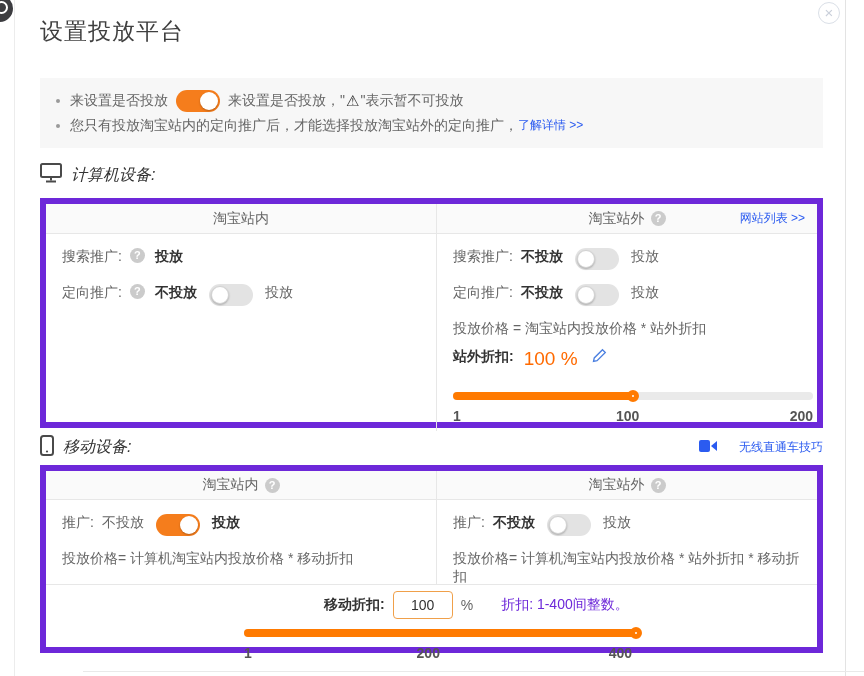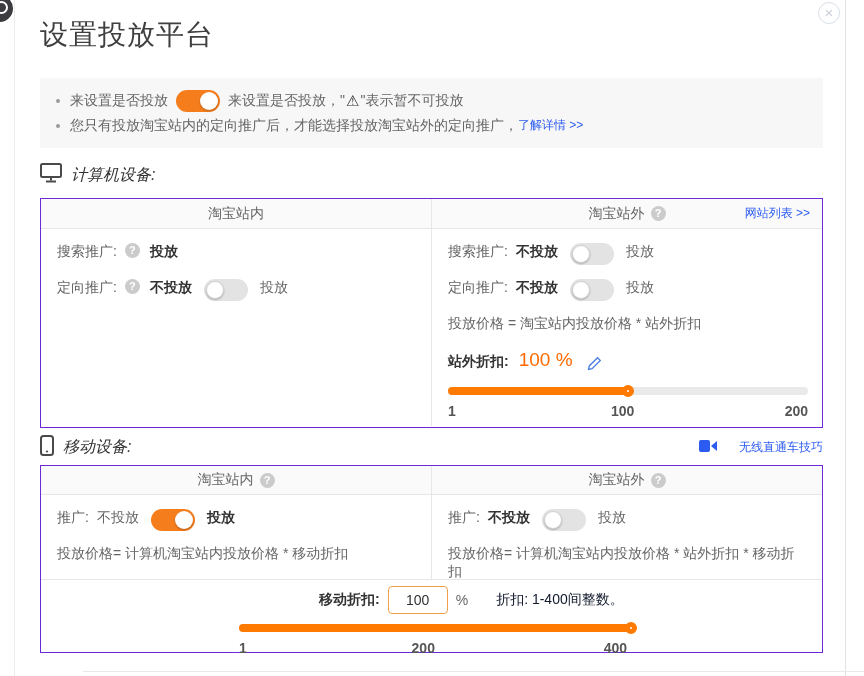--- a/index.html
+++ b/index.html
@@ -14,21 +14,21 @@
   
   .corner-badge { position:absolute; left:-14px; top:-5px; width:27px; height:27px;
     background:#3c3c40; border-radius:50%; }
   .corner-badge::after { content:""; position:absolute; right:5px; top:6px; width:9px; height:9px;
     border:2px solid #fff; border-radius:50%; }
 
   .close-btn { position:absolute; left:818px; top:2px; width:22px; height:22px; border-radius:50%;
     border:1px solid #dadfe7; color:#c9cfda; font-size:15px; line-height:19px; text-align:center;
     cursor:pointer; background:#fff; }
 
-  .title { position:absolute; left:40px; top:16px; font-size:28px; font-weight:400; color:#3f3f3f;
+  .title { position:absolute; left:40px; top:16px; font-size:23px; font-weight:400; color:#3f3f3f;
     letter-spacing:1px; }
 
   
   .notice { position:absolute; left:40px; top:78px; width:783px; height:70px; background:#f7f7f7;
     padding:10px 16px; }
   .notice-row { display:flex; align-items:center; font-size:14px; color:#666; height:25px; }
   .bullet { width:4px; height:4px; border-radius:50%; background:#9a9a9a; margin-right:10px; flex:none; }
   .warn { color:#333; font-size:15px; margin:0 1px; }
 
   
@@ -51,21 +51,21 @@
   .section-group { display:flex; align-items:center; gap:9px;font-style:italic; }
   .section-label { font-size:16px; color:#333; }
   .video-link { display:flex; align-items:center; gap:22px; }
 
   
   .help { width:15px; height:15px; border-radius:50%; background:#cbcbcb; color:#fff;
     font-size:11px; font-weight:bold; line-height:15px; text-align:center; display:inline-block;
     flex:none; cursor:pointer; }
 
   
-  .dev-table { position:absolute; left:40px; width:783px; border:1px solid #6d28d9; background:#fff; }
+  .dev-table { position:absolute; left:40px; width:783px; border:6px solid #6d28d9; background:#fff; }
   .dev-table.computer { top:198px; height:230px; }
   .dev-table.mobile   { top:465px; height:188px; }
   .tbl-head { display:flex; border-bottom:1px solid #e7e7e7; background:#fafafa; }
   .computer .tbl-head { height:30px; }
   .mobile   .tbl-head { height:29px; }
   .head-cell { position:relative; display:flex; align-items:center; justify-content:center;
     gap:6px; color:#666; font-size:14px; }
   .head-cell.left { width:391px; border-right:1px solid #e7e7e7; flex:none; }
   .head-cell.right { flex:1; }
   .head-link { position:absolute; right:12px; }
@@ -77,21 +77,21 @@
   .col.right { flex:1; }
 
   .ctl-row { display:flex; align-items:flex-start; height:28px; margin-bottom:8px; font-size:14px;
     color:#666; }
   .ctl-row .lbl { margin-right:8px; }
   .ctl-row .help { margin-right:10px; }
   .side-active { color:#333; font-weight:bold; margin-right:12px; }
   .side-inactive { color:#666; margin-left:12px; }
 
   .formula { font-size:14px; color:#666; margin:8px 0 10px; }
-  .discount-row { display:flex; align-items:flex-end; height:28px; margin-bottom:16px; }
+  .discount-row { display:flex; align-items:flex-start; height:28px; margin-bottom:16px; }
   .discount-label { font-size:14px; font-weight:bold; color:#333; margin-right:10px; }
   .discount-value { font-size:19px; color:#ff6a00; margin-right:14px; }
   .edit-icon { cursor:pointer; display:inline-flex; }
 
   
   .slider { position:relative; height:8px; border-radius:4px; background:#eaeaea; }
   .slider-fill { position:absolute; left:0; top:0; bottom:0; border-radius:4px; background:#ff7a00; }
   .slider-handle { position:absolute; top:50%; width:12px; height:12px; background:#fff;
     border:5px solid #ff7a00; border-radius:50%; transform:translate(-50%,-50%); cursor:grab; }
   .slider-labels { position:relative; height:18px; margin-top:8px; font-size:14px; font-weight:bold;
@@ -105,21 +105,21 @@
 
   
   .tbl-bottom { position:relative; height:72px; }
   .mob-discount-row { display:flex; align-items:center; height:28px; margin-top:6px;
     padding-left:278px; font-size:14px; color:#666; }
   .mob-discount-row .discount-label { margin-right:8px; }
   .discount-input { width:60px; height:28px; border:1px solid #f0a04a; border-radius:4px;
     text-align:center; font-size:14px; color:#333; outline:none; background:#fff;
     font-family:"Liberation Sans","DejaVu Sans",sans-serif; }
   .unit { margin:0 10px 0 8px; color:#666; }
-  .hint { margin-left:18px; color:#0f172a; }
+  .hint { margin-left:18px; color:#6d28d9; }
   .mob-slider-wrap { position:absolute; left:198px; top:38px; width:392px; }
 </style>
 </head>
 <body>
 
 <div class="screen">
 
   <div class="corner-badge"></div>
   <div class="edge-left"></div>
   <div class="edge-right"></div>

